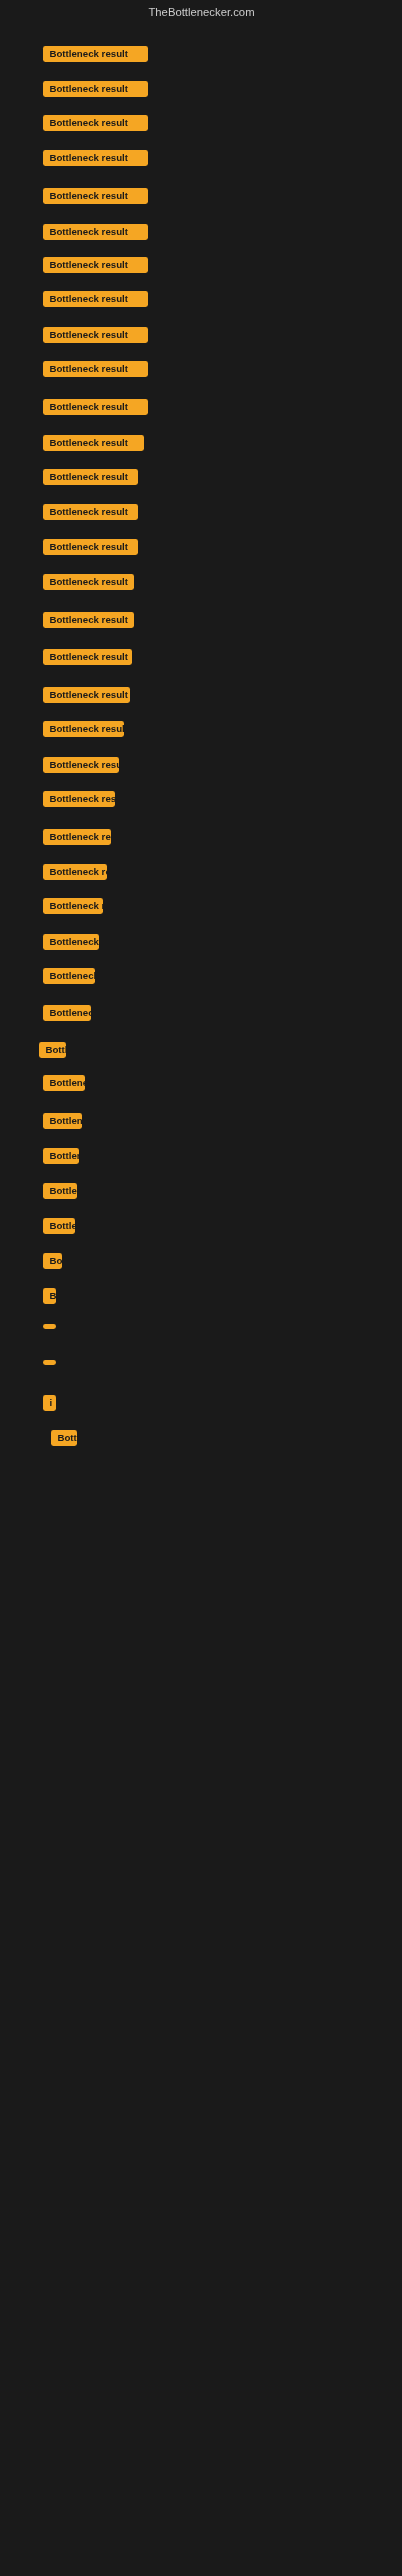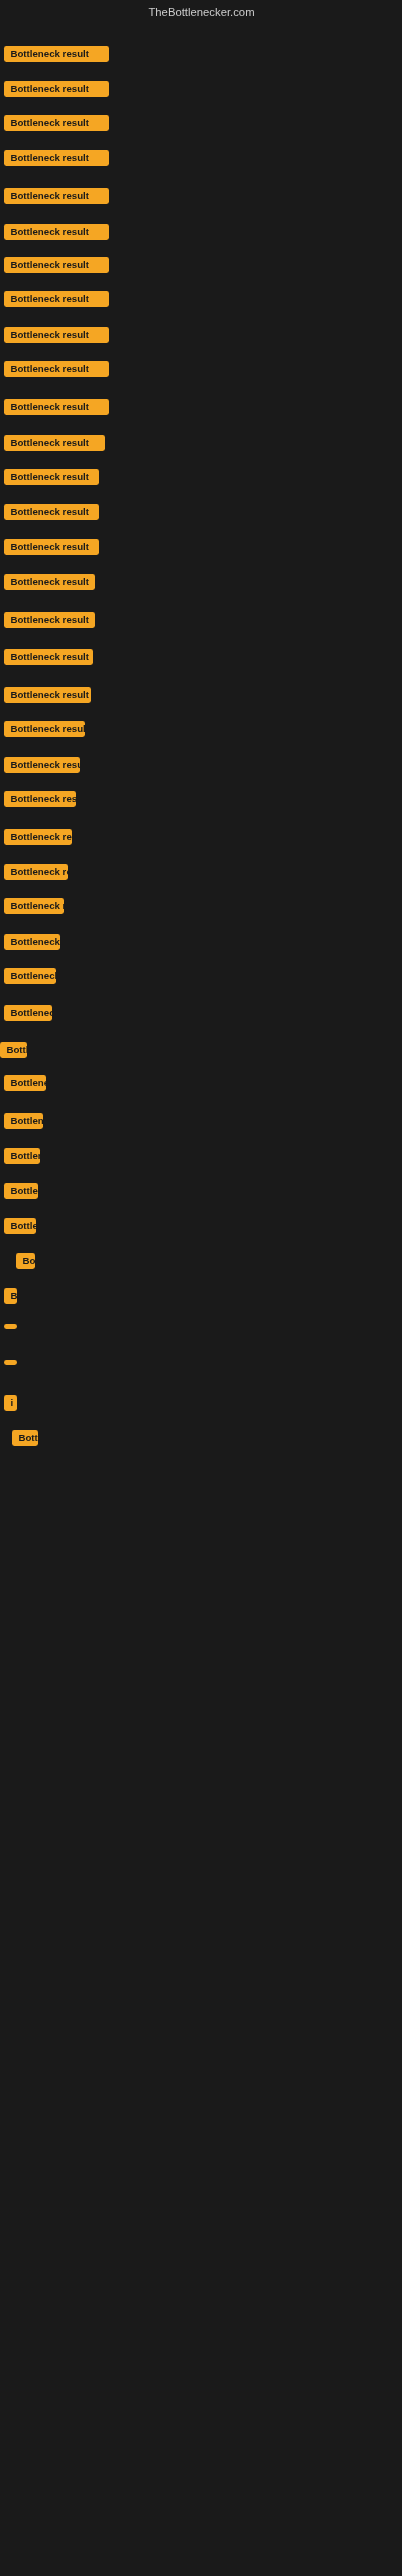--- a/index.html
+++ b/index.html
@@ -32,20 +32,21 @@
     .bottleneck-badge {
       position: absolute;
       background-color: #f5a623;
       color: #1a1a1a;
       font-size: 9.7px;
       font-weight: bold;
       padding: 2.4px 6.4px;
       border-radius: 2.4px;
       white-space: nowrap;
       overflow: hidden;
+      margin-left: 39px;
     }
   </style>
 </head>
 <body>
 
 <span class="site-title">TheBottlenecker.com</span>
 
 <div class="bottleneck-badge" style="top: 46px; left: 4px; max-width: 105px; width: 105px;">Bottleneck result</div>
 <div class="bottleneck-badge" style="top: 81px; left: 4px; max-width: 105px; width: 105px;">Bottleneck result</div>
 <div class="bottleneck-badge" style="top: 115px; left: 4px; max-width: 105px; width: 105px;">Bottleneck result</div>
@@ -73,19 +74,19 @@
 <div class="bottleneck-badge" style="top: 898px; left: 4px; max-width: 60px; width: 60px;">Bottleneck result</div>
 <div class="bottleneck-badge" style="top: 934px; left: 4px; max-width: 56px; width: 56px;">Bottleneck re</div>
 <div class="bottleneck-badge" style="top: 968px; left: 4px; max-width: 52px; width: 52px;">Bottleneck result</div>
 <div class="bottleneck-badge" style="top: 1005px; left: 4px; max-width: 48px; width: 48px;">Bottleneck r</div>
 <div class="bottleneck-badge" style="top: 1042px; left: 0; max-width: 44px; width: 27px;">Bottlene</div>
 <div class="bottleneck-badge" style="top: 1075px; left: 4px; max-width: 42px; width: 42px;">Bottleneck n</div>
 <div class="bottleneck-badge" style="top: 1113px; left: 4px; max-width: 39px; width: 39px;">Bottleneck</div>
 <div class="bottleneck-badge" style="top: 1148px; left: 4px; max-width: 36px; width: 36px;">Bottleneck re</div>
 <div class="bottleneck-badge" style="top: 1183px; left: 4px; max-width: 34px; width: 34px;">Bottlen</div>
 <div class="bottleneck-badge" style="top: 1218px; left: 4px; max-width: 32px; width: 32px;">Bottleneck</div>
-<div class="bottleneck-badge" style="top: 1253px; left: 16px; max-width: 19.3px; width: 19.3px;">Bo</div>
+<div class="bottleneck-badge" style="top: 1253px; left: 4px; max-width: 19.3px; width: 19.3px;">Bo</div>
 <div class="bottleneck-badge" style="top: 1288px; left: 4px; max-width: 13px; width: 13px;">B</div>
 <div class="bottleneck-badge" style="top: 1324px; left: 4px; max-width: 9.7px; width: 9.7px;"></div>
 <div class="bottleneck-badge" style="top: 1360px; left: 4px; max-width: 8px; width: 8px;"></div>
 <div class="bottleneck-badge" style="top: 1395px; left: 4px; max-width: 8px; width: 8px;">i</div>
 <div class="bottleneck-badge" style="top: 1430px; left: 12px; max-width: 26px; width: 26px;">Bott</div>
 
 
 </body></html>

